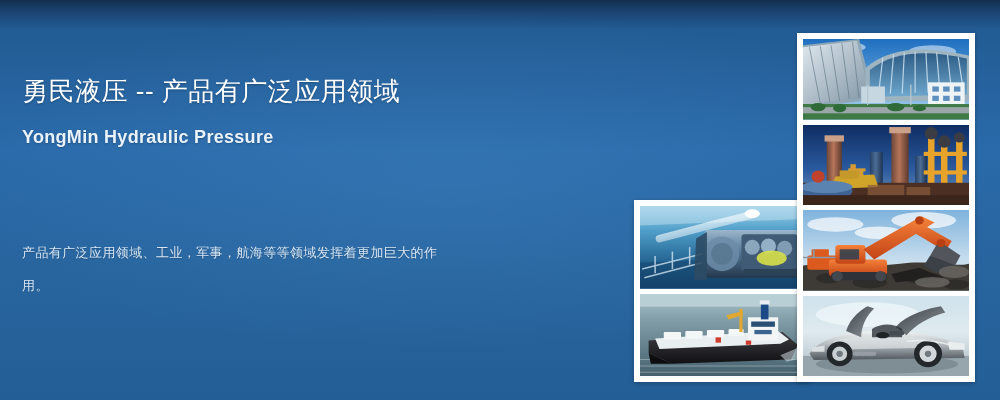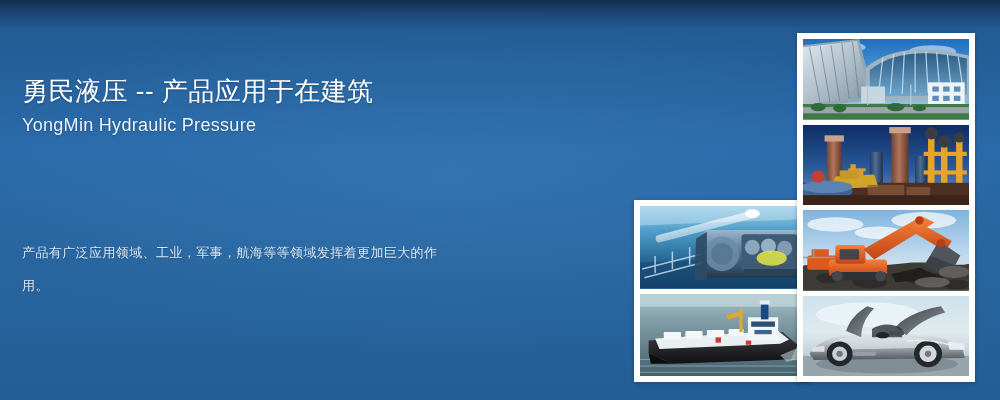--- a/index.html
+++ b/index.html
@@ -25,22 +25,22 @@
   }
 
   
   .copy{position:absolute;left:22px;top:74px;z-index:3;}
   .title{
     font-size:26px;line-height:34px;color:#ffffff;white-space:nowrap;
     font-weight:400;letter-spacing:.5px;
     text-shadow:0 1px 2px rgba(0,0,0,.25);
   }
   .subtitle{
-    margin-top:5px;font-size:18px;line-height:24px;color:#eaf2fa;
-    letter-spacing:.3px;font-weight:400;
+    margin-top:17px;font-size:18px;line-height:24px;color:#eaf2fa;
+    letter-spacing:.3px;font-weight:700;
     text-shadow:0 1px 2px rgba(0,0,0,.22);
   }
   .body-copy{
     position:absolute;left:22px;top:236px;z-index:3;
     width:420px;font-size:13px;line-height:33px;color:#d7e6f4;
     letter-spacing:.4px;
     text-shadow:0 1px 1px rgba(0,0,0,.2);
   }
 
   
@@ -53,21 +53,21 @@
   .panel-industry{left:797px;top:33px;width:166px;height:337px;padding:6px;gap:5px;}
   .photo{position:relative;flex:1;overflow:hidden;background:#6ea2cc;}
   .photo > svg{display:block;width:100%;height:100%;}
 </style>
 </head>
 <body>
 
 <div class="banner">
 
   <div class="copy">
-    <div class="title">勇民液压  --  产品应用于在建筑</div>
+    <div class="title">勇民液压  --  产品有广泛应用领域</div>
     <div class="subtitle">YongMin Hydraulic Pressure</div>
   </div>
 
   <div class="body-copy">产品有广泛应用领域、工业，军事，航海等等领域发挥着更加巨大的作用。</div>
 
   <div class="panel panel-ships">
 
     <div class="photo">
       <svg viewBox="0 0 151 76" preserveAspectRatio="none" aria-hidden="true">
         <defs>

